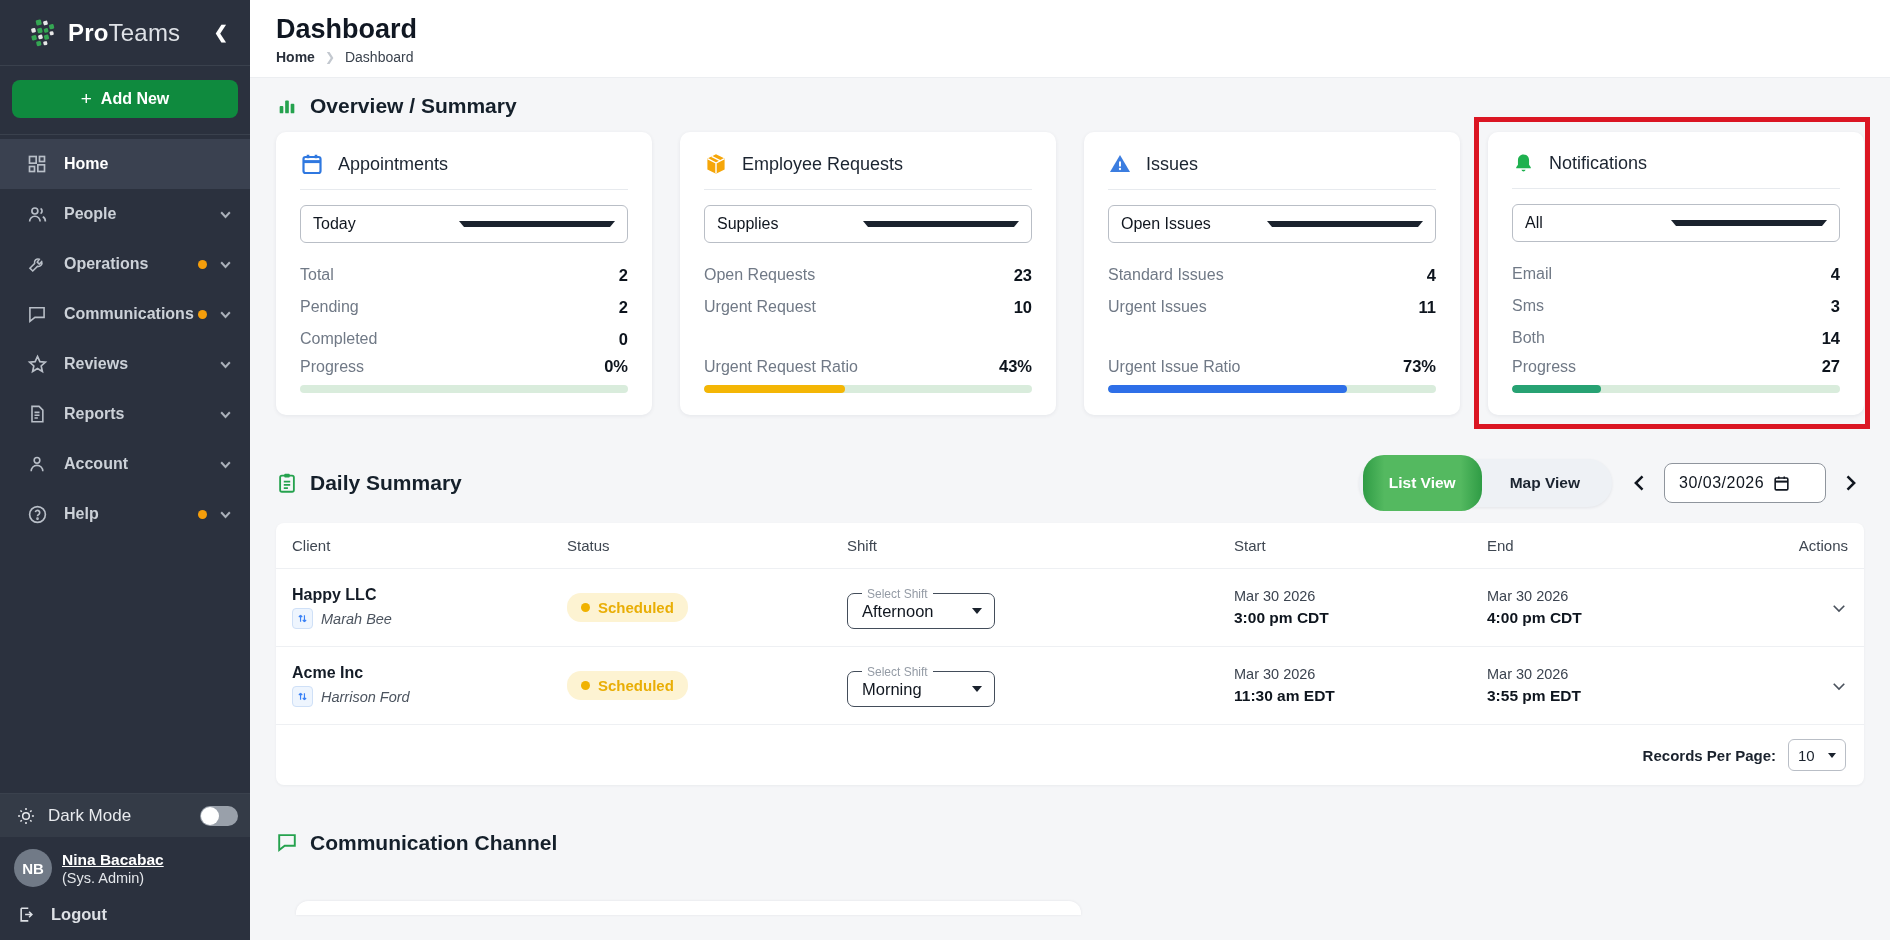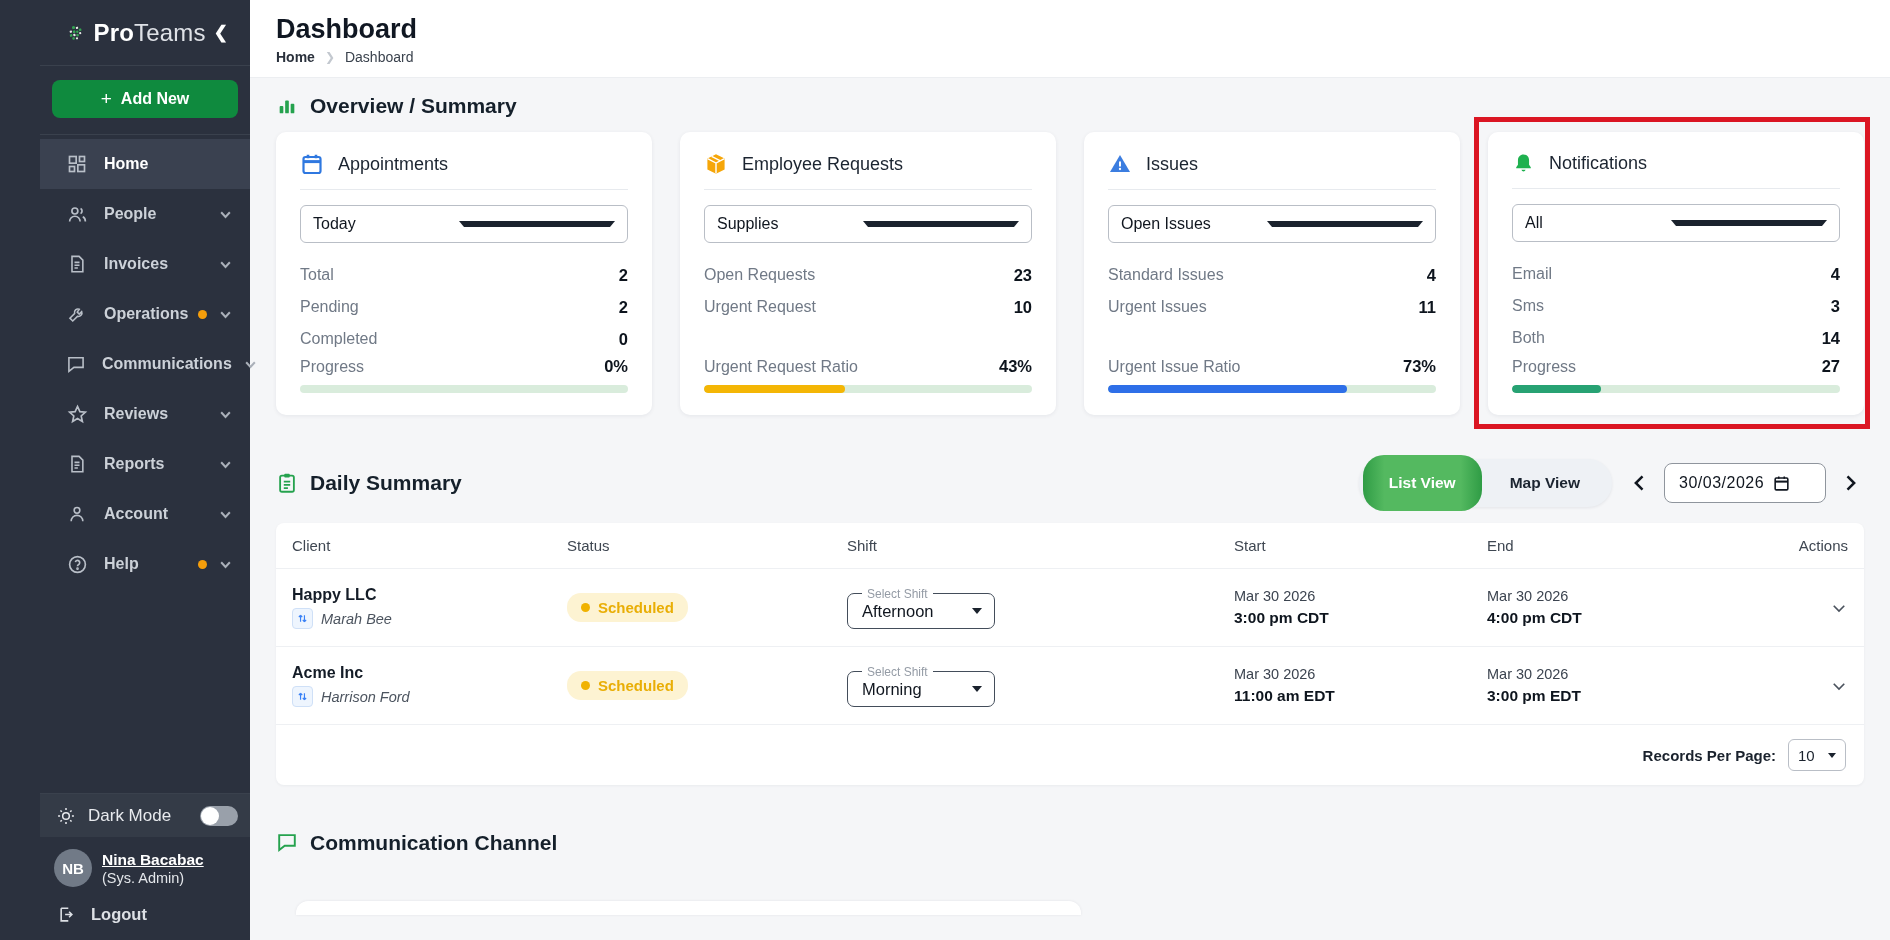--- a/index.html
+++ b/index.html
@@ -1,20 +1,20 @@
 <!DOCTYPE html>
 <html><head>
 <meta charset="utf-8">
 <style>
   * { margin:0; padding:0; box-sizing:border-box; }
   html,body { width:1890px; height:940px; overflow:hidden; }
   body { font-family:"Liberation Sans", sans-serif; background:#f5f6f8; display:flex; color:#1c2430; }
 
   
-  .sidebar { width:250px; min-width:250px; height:940px; background:#2b313e; display:flex; flex-direction:column; color:#c6cbd3;padding-left:40px; }
+  .sidebar { width:250px; min-width:250px; height:940px; background:#2b313e; display:flex; flex-direction:column; color:#c6cbd3; }
   .logo-row { height:66px; display:flex; align-items:center; padding:0 14px 0 28px; border-bottom:1px solid #3a414d; }
   .logo-text { font-size:24px; margin-left:10px; color:#fff; letter-spacing:.2px; flex:1; }
   .logo-text b { font-weight:800; }
   .logo-text span { font-weight:300; color:#dfe2e7; }
   .collapse { color:#fff; font-size:17px; font-weight:700; cursor:pointer; padding:4px 8px; }
   .addnew-wrap { padding:14px 12px 16px; border-bottom:1px solid #3a414d; }
   .addnew { width:100%; height:38px; background:#0f8a3e; color:#fff; border:none; border-radius:8px; font-size:16px; font-weight:700; cursor:pointer; display:flex; align-items:center; justify-content:center; gap:9px; font-family:inherit; }
   .addnew .plus { font-size:19px; font-weight:400; }
   .nav { padding-top:4px; }
   .nav-item { height:50px; display:flex; align-items:center; padding:0 18px 0 26px; cursor:pointer; font-size:16px; font-weight:600; color:#ccd1d8; }
@@ -155,34 +155,20 @@
       <span class="nav-label">People</span>
       <span class="chev">
           <svg width="13" height="13" viewBox="0 0 12 12" fill="none" stroke="currentColor" stroke-width="1.9">
             <polyline points="2,4 6,8.2 10,4"></polyline>
           </svg>
         </span>
     </div>
     <div class="nav-item">
       <span class="nav-icon">
           <svg width="20" height="20" viewBox="0 0 24 24" fill="none" stroke="currentColor" stroke-width="1.9">
-            <path d="M6 2.8h8.5L19 7.3v13.9H6z"></path>
-            <path d="M9 10h6M9 13.4h6M9 16.8h4"></path>
-          </svg>
-        </span>
-      <span class="nav-label">Invoices</span>
-      <span class="chev">
-          <svg width="13" height="13" viewBox="0 0 12 12" fill="none" stroke="currentColor" stroke-width="1.9">
-            <polyline points="2,4 6,8.2 10,4"></polyline>
-          </svg>
-        </span>
-    </div>
-    <div class="nav-item">
-      <span class="nav-icon">
-          <svg width="20" height="20" viewBox="0 0 24 24" fill="none" stroke="currentColor" stroke-width="1.9">
             <path d="M14.7 6.3a4.2 4.2 0 0 0-5.6 5.1L3.5 17l3.4 3.4 5.6-5.6a4.2 4.2 0 0 0 5.1-5.6l-2.9 2.9-2.4-2.4z"></path>
           </svg>
         </span>
       <span class="nav-label">Operations</span>
       <span class="dot"></span>
       <span class="chev">
           <svg width="13" height="13" viewBox="0 0 12 12" fill="none" stroke="currentColor" stroke-width="1.9">
             <polyline points="2,4 6,8.2 10,4"></polyline>
           </svg>
         </span>
@@ -591,25 +577,25 @@
           <fieldset class="shift-field">
             <legend>Select Shift</legend>
             <div class="shift-inner">
                 <span>Morning</span>
                 <span class="caret"></span>
               </div>
           </fieldset>
         </div>
         <div>
           <div class="dt-line1">Mar 30 2026</div>
-          <div class="dt-line2">11:00 am EDT</div>
+          <div class="dt-line2">11:30 am EDT</div>
         </div>
         <div>
           <div class="dt-line1">Mar 30 2026</div>
-          <div class="dt-line2">3:00 pm EDT</div>
+          <div class="dt-line2">3:55 pm EDT</div>
         </div>
         <div class="row-chevron">
             <svg width="18" height="18" viewBox="0 0 24 24" fill="none" stroke="currentColor" stroke-width="2.2">
               <polyline points="5,9 12,16 19,9"></polyline>
             </svg>
           </div>
       </div>
 
       <div class="records-row">
         <span>Records Per Page:</span>

